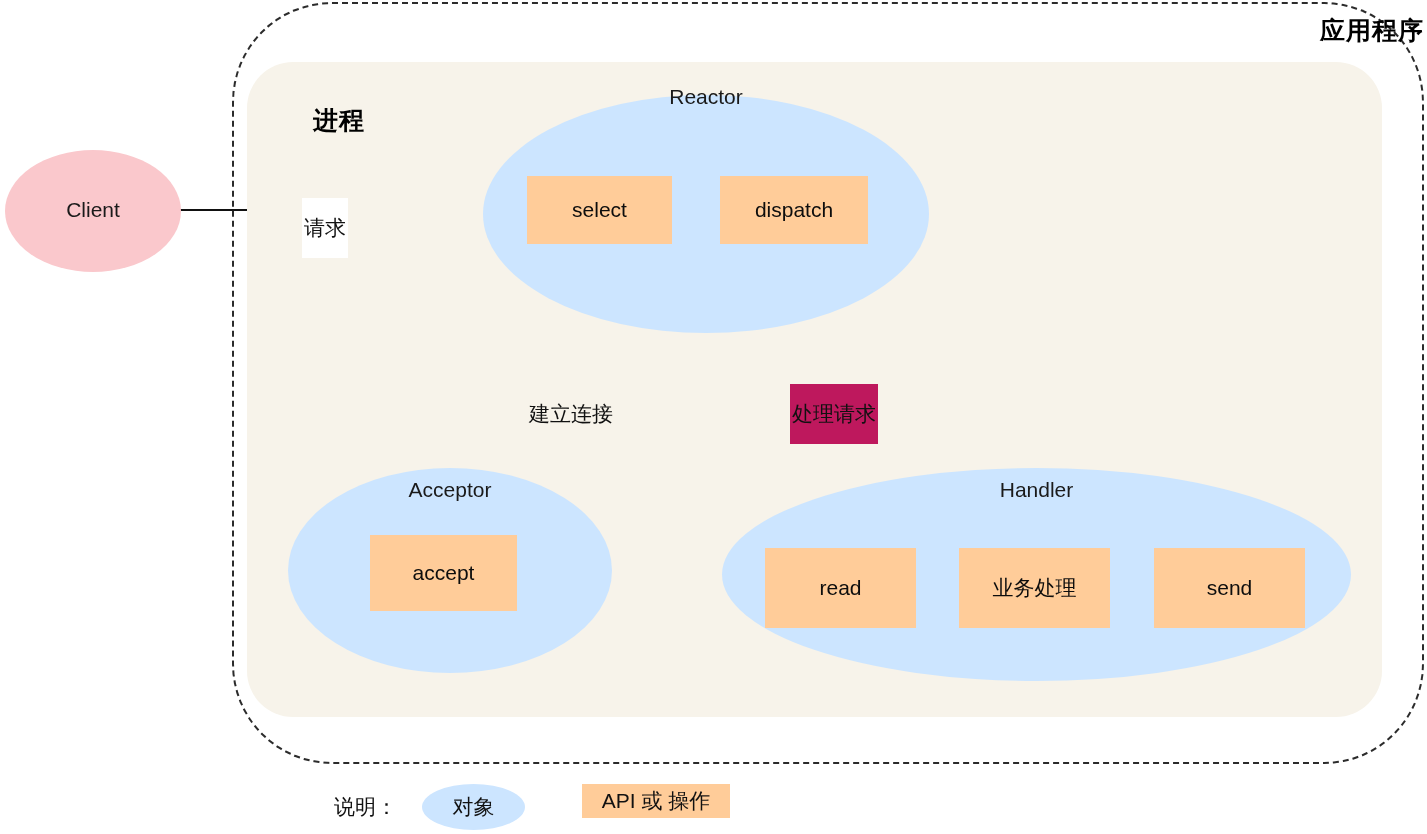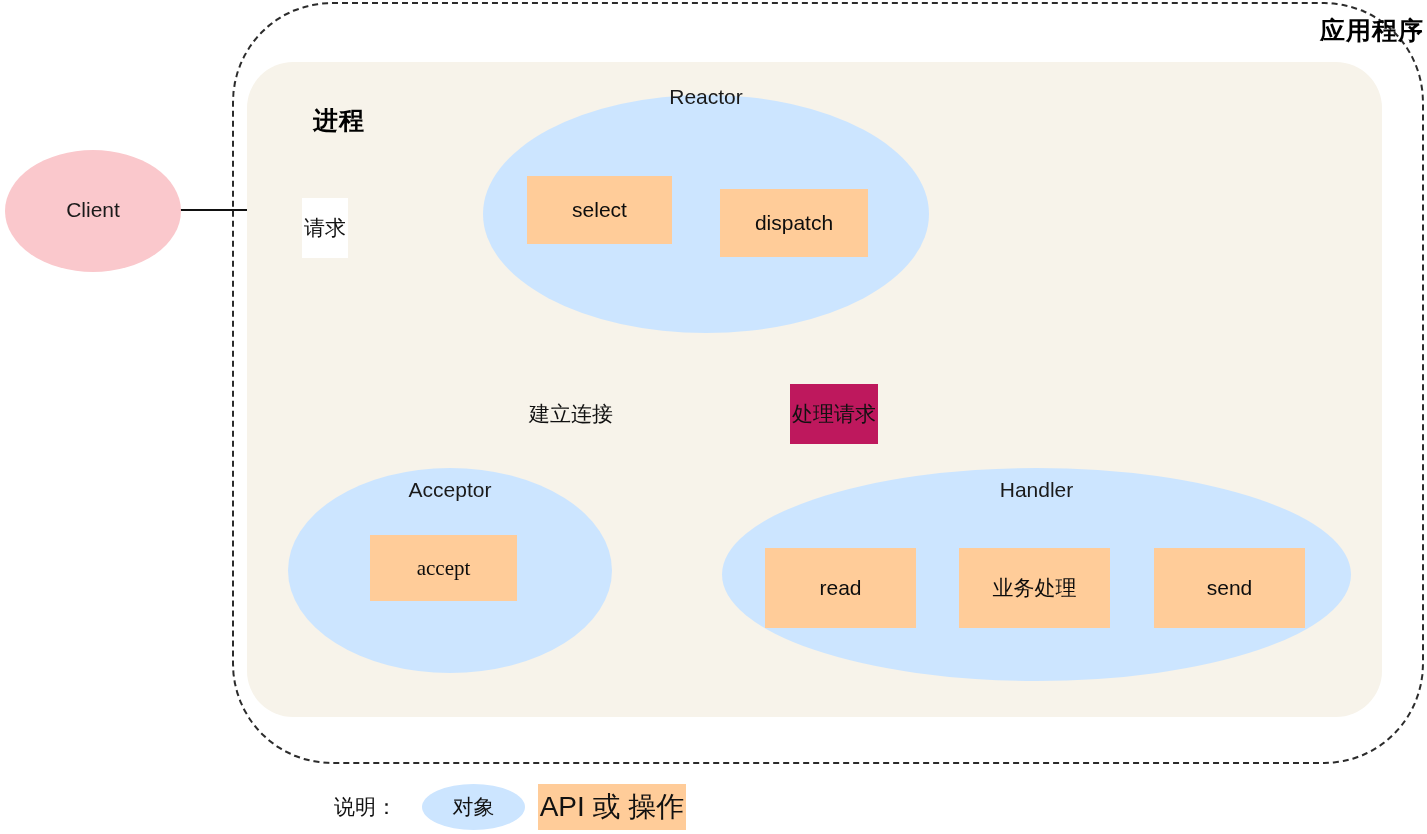--- a/index.html
+++ b/index.html
@@ -141,22 +141,22 @@
     background: #FFCC99;
     display: flex;
     align-items: center;
     justify-content: center;
     font-size: 21px;
     color: #0d0d0d;
     box-sizing: border-box;
     white-space: nowrap;
   }
   .box-select   { left: 527px;  top: 176px; width: 145px; height: 68px; }
-  .box-dispatch { left: 720px;  top: 176px; width: 148px; height: 68px; margin-top: 13px; }
-  .box-accept   { left: 370px;  top: 535px; width: 147px; height: 66px; font-family: Liberation Serif, serif; }
+  .box-dispatch { left: 720px;  top: 176px; width: 148px; height: 68px; }
+  .box-accept   { left: 370px;  top: 535px; width: 147px; height: 76px; }
   .box-read     { left: 765px;  top: 548px; width: 151px; height: 80px; }
   .box-business { left: 959px;  top: 548px; width: 151px; height: 80px; }
   .box-send     { left: 1154px; top: 548px; width: 151px; height: 80px; }
 
   
   .edge-label {
     position: absolute;
     font-size: 21px;
     color: #111111;
     white-space: nowrap;
@@ -196,29 +196,29 @@
     background: #CCE5FF;
     border-radius: 50%;
     display: flex;
     align-items: center;
     justify-content: center;
     font-size: 21px;
     color: #111111;
   }
   .legend-box {
     position: absolute;
-    left: 538px;
+    left: 582px;
     top: 784px;
     width: 148px;
-    height: 46px;
+    height: 34px;
     background: #FFCC99;
     display: flex;
     align-items: center;
     justify-content: center;
-    font-size: 28px;
+    font-size: 21px;
     color: #111111;
     white-space: nowrap;
   }
 </style>
 </head>
 <body>
 
 <div id="canvas">
 
   <svg id="svg-layer" viewBox="0 0 1427 834">

